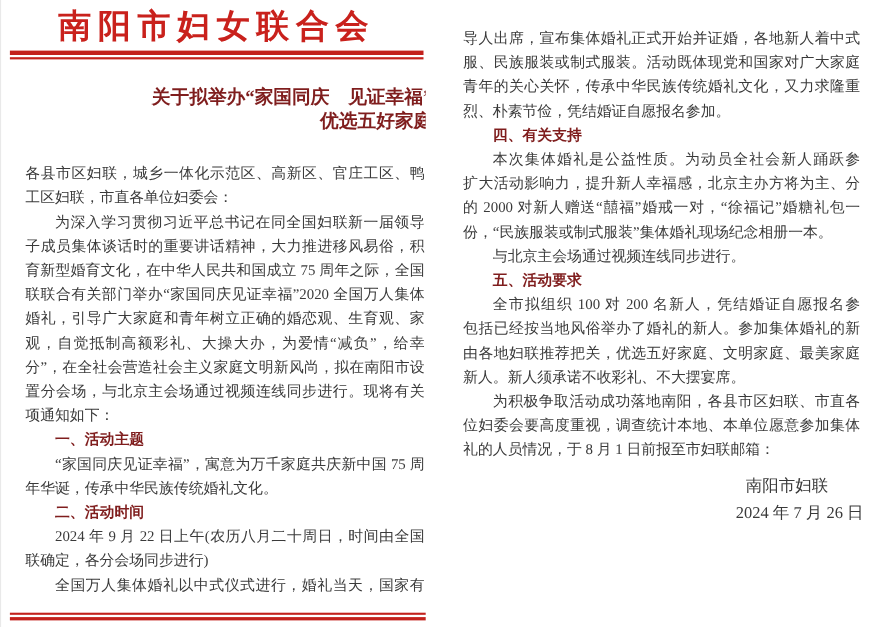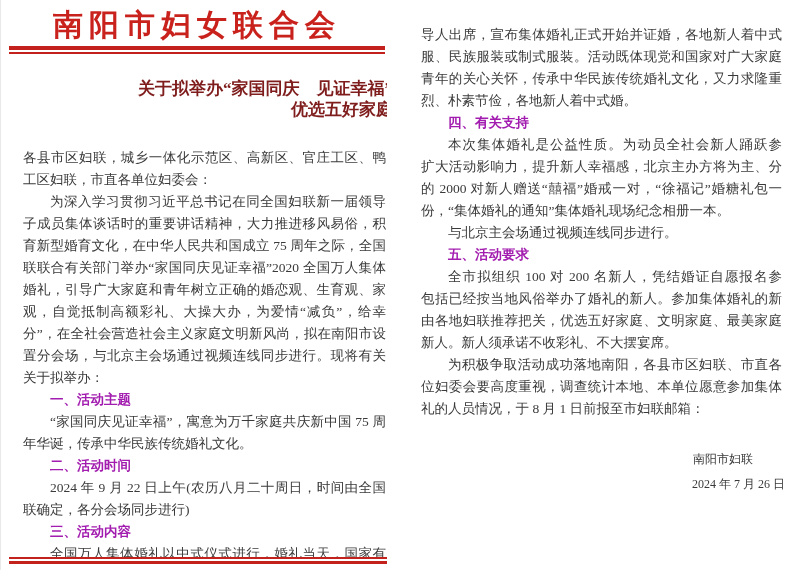--- a/index.html
+++ b/index.html
@@ -35,31 +35,31 @@
 
   
   .body-lines {
     font-size:13.5px; color:#3a3a3a;
   }
   #left-body  { margin:27px 7px 0 22px; }
   #right-body { padding:24px 18px 0 34px; }
   .line { height:22px; line-height:22px; overflow:hidden; white-space:normal; }
   .line.fill { text-align:justify; text-align-last:justify; }
   .line.ind  { padding-left:27px; }
-  .line.bold { font-weight:bold; font-family:"Liberation Sans","DejaVu Sans",sans-serif; color:#a21caf; }
+  .line.bold { font-weight:bold; font-family:"Liberation Sans","DejaVu Sans",sans-serif; color:#7f1d1d; }
 
   
   .bottom-rule { position:absolute; left:8px; right:5px; bottom:6px; }
   .bottom-rule .rule-thin  { height:2px; }
   .bottom-rule .rule-gap   { height:2px; }
   .bottom-rule .rule-thick { height:3px; }
 
   
   .signature {
-    margin-top:27px; text-align:right; font-size:12px; color:#3a3a3a;
+    margin-top:10px; text-align:right; font-size:15px; color:#3a3a3a;
     line-height:25px;
   }
   .signature .sig-name { padding-right:47px; }
   .signature .sig-date { padding-right:15px; }
 </style>
 </head>
 <body>
 
 <div class="page" id="left-page">
   <div class="letterhead">南阳市妇女联合会</div>
@@ -79,49 +79,48 @@
       <div class="line fill">各县市区妇联，城乡一体化示范区、高新区、官庄工区、鸭河</div>
       <div class="line">工区妇联，市直各单位妇委会：</div>
       <div class="line fill ind">为深入学习贯彻习近平总书记在同全国妇联新一届领导班</div>
       <div class="line fill">子成员集体谈话时的重要讲话精神，大力推进移风易俗，积极培</div>
       <div class="line fill">育新型婚育文化，在中华人民共和国成立 75 周年之际，全国妇</div>
       <div class="line fill">联联合有关部门举办“家国同庆见证幸福”2020 全国万人集体</div>
       <div class="line fill">婚礼，引导广大家庭和青年树立正确的婚恋观、生育观、家庭</div>
       <div class="line fill">观，自觉抵制高额彩礼、大操大办，为爱情“减负”，给幸福“加</div>
       <div class="line fill">分”，在全社会营造社会主义家庭文明新风尚，拟在南阳市设</div>
       <div class="line fill">置分会场，与北京主会场通过视频连线同步进行。现将有关事</div>
-      <div class="line">关于拟举办：</div>
+      <div class="line">项通知如下：</div>
       <div class="line bold ind">一、活动主题</div>
       <div class="line fill ind">“家国同庆见证幸福”，寓意为万千家庭共庆新中国 75 周</div>
       <div class="line">年华诞，传承中华民族传统婚礼文化。</div>
       <div class="line bold ind">二、活动时间</div>
       <div class="line fill ind">2024 年 9 月 22 日上午(农历八月二十周日，时间由全国妇</div>
       <div class="line">联确定，各分会场同步进行)</div>
-      <div class="line bold ind">三、活动内容</div>
       <div class="line fill ind">全国万人集体婚礼以中式仪式进行，婚礼当天，国家有关领</div>
     </div>
 
   <div class="bottom-rule">
     <div class="rule-thin"></div>
     <div class="rule-gap"></div>
     <div class="rule-thick"></div>
   </div>
 </div>
 
 <div class="page" id="right-page">
   <div class="body-lines" id="right-body">
       <div class="line fill">导人出席，宣布集体婚礼正式开始并证婚，各地新人着中式婚</div>
       <div class="line fill">服、民族服装或制式服装。活动既体现党和国家对广大家庭和</div>
       <div class="line fill">青年的关心关怀，传承中华民族传统婚礼文化，又力求隆重热</div>
-      <div class="line">烈、朴素节俭，各地新人着中式婚。</div>
+      <div class="line">烈、朴素节俭，凭结婚证自愿报名参加。</div>
       <div class="line bold ind">四、有关支持</div>
       <div class="line fill ind">本次集体婚礼是公益性质。为动员全社会新人踊跃参与，</div>
       <div class="line fill">扩大活动影响力，提升新人幸福感，北京主办方将为主、分会场</div>
       <div class="line fill">的 2000 对新人赠送“囍福”婚戒一对，“徐福记”婚糖礼包一</div>
-      <div class="line">份，“集体婚礼的通知”集体婚礼现场纪念相册一本。</div>
+      <div class="line">份，“民族服装或制式服装”集体婚礼现场纪念相册一本。</div>
       <div class="line ind">与北京主会场通过视频连线同步进行。</div>
       <div class="line bold ind">五、活动要求</div>
       <div class="line fill ind">全市拟组织 100 对 200 名新人，凭结婚证自愿报名参加，不</div>
       <div class="line fill">包括已经按当地风俗举办了婚礼的新人。参加集体婚礼的新人</div>
       <div class="line fill">由各地妇联推荐把关，优选五好家庭、文明家庭、最美家庭中的</div>
       <div class="line">新人。新人须承诺不收彩礼、不大摆宴席。</div>
       <div class="line fill ind">为积极争取活动成功落地南阳，各县市区妇联、市直各单</div>
       <div class="line fill">位妇委会要高度重视，调查统计本地、本单位愿意参加集体婚</div>
       <div class="line">礼的人员情况，于 8 月 1 日前报至市妇联邮箱：nysflxc@163.com</div>
     </div>

